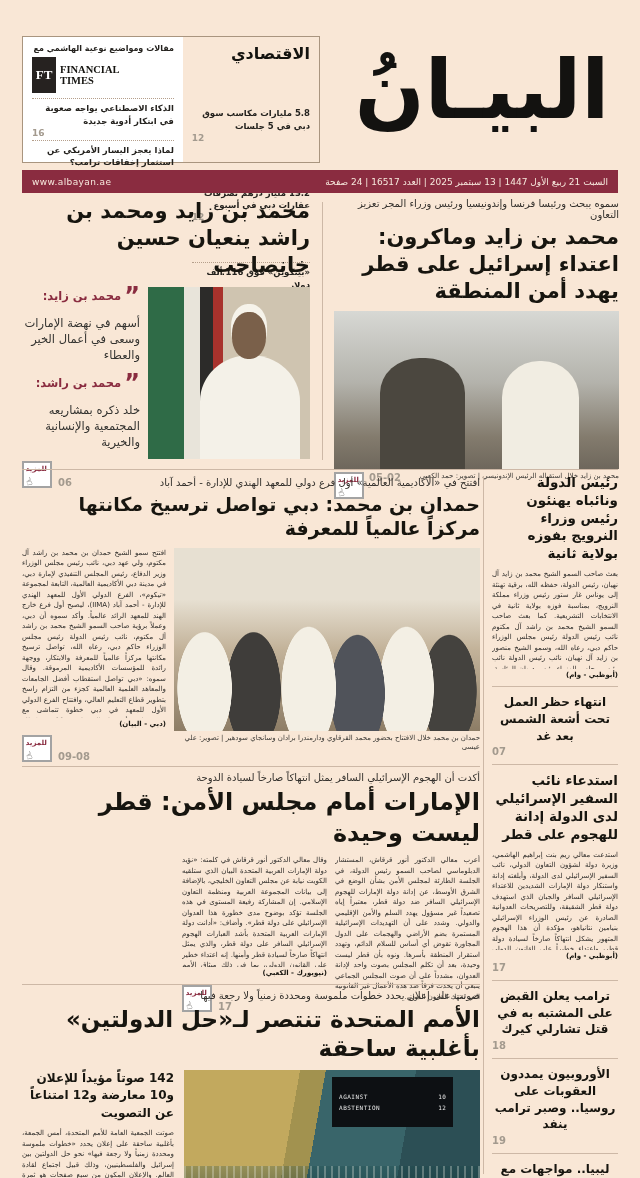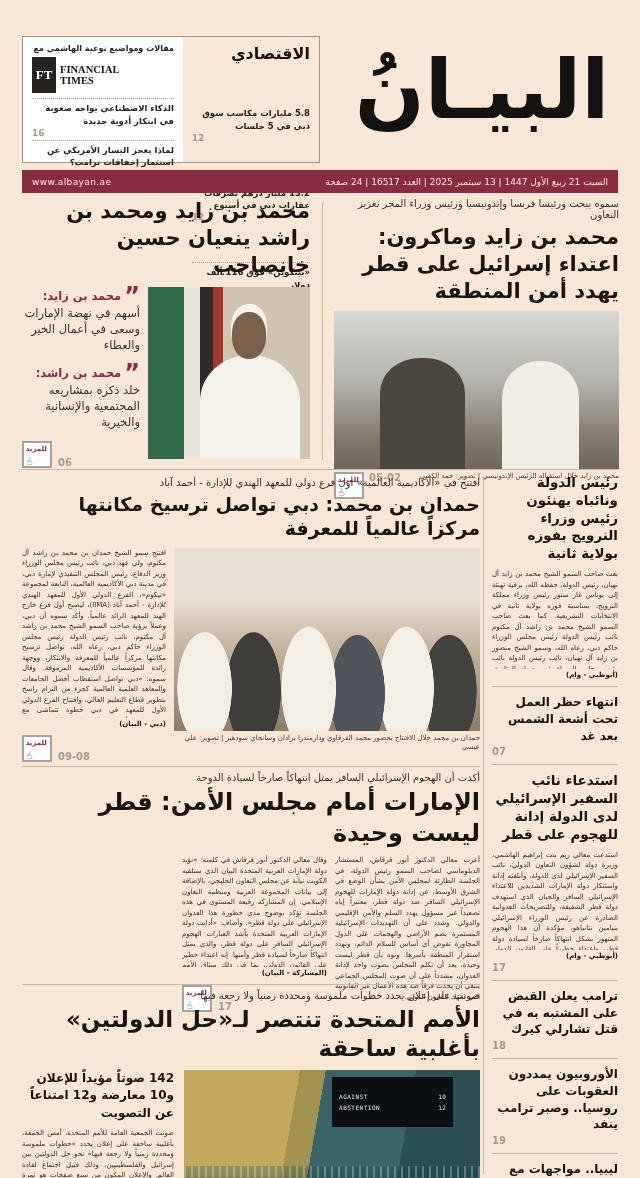--- a/index.html
+++ b/index.html
@@ -78,21 +78,21 @@
   
   .article-obit { position:absolute; left:22px; top:198px; width:288px; }
   .article-obit .headline { font-size:21px; }
   .obit-row { display:flex; gap:8px; margin-top:8px; height:172px; }
   .ph-mbr { width:162px; height:172px; }
   .obit-quotes { flex:1; display:flex; flex-direction:column; }
   .quote { margin-top:2px; margin-bottom:10px; }
   .quote-head { display:flex; align-items:flex-start; gap:3px; }
   .quote-mark { color:#8a2c40; font-size:24px; font-weight:bold; line-height:.65; }
   .quote-label { color:#8a2c40; font-weight:bold; font-size:11.5px; }
-  .quote-text { font-size:11.5px; line-height:1.38; color:#343330; margin-top:2px; }
+  .quote-text { font-size:11.5px; line-height:1.38; color:#343330; margin-top:12px; }
   .obit-footer { margin-top:auto; }
 
   .article-mbz { position:absolute; left:334px; top:198px; width:285px; }
   .article-mbz .headline { font-size:21px; }
   .ph-mbz { width:100%; height:158px; margin-top:6px; }
   .mbz-footer { display:flex; direction:ltr; align-items:flex-start; gap:5px; margin-top:3px; }
   .mbz-footer .caption { flex:1; text-align:right; direction:rtl; }
 
   
   .article-hamdan { position:absolute; left:22px; top:477px; width:458px; }
@@ -103,21 +103,21 @@
   .hamdan-photo-col .caption { margin-top:3px; }
   .hamdan-text-col { flex:1; display:flex; flex-direction:column; }
   .hamdan-text-col .bodytext { height:170px; overflow:hidden; }
   .hamdan-text-col .ltr-row { margin-top:7px; }
 
   
   .sidebar { position:absolute; left:492px; top:474px; width:126px; display:flex; flex-direction:column; }
   .side-head { font-size:13.5px; font-weight:bold; line-height:1.32; color:#17150f; }
   .side-body { font-size:7px; line-height:1.5; text-align:justify; color:#2e2c29; margin-top:6px; height:100px; overflow:hidden; }
   .side-div { height:1px; background:#cdb8a6; margin:7px 0; }
-  .side-brief { display:flex; flex-direction:column; }
+  .side-brief { display:flex; flex-direction:column;text-align:center; }
   .side-brief-title { font-size:12px; font-weight:bold; line-height:1.4; color:#17150f; }
   .side-page { font-size:10px; font-weight:bold; color:#a39a8e; margin-top:2px; align-self:flex-end; }
 
   
   .article-sc { position:absolute; left:22px; top:772px; width:458px; }
   .article-sc .headline { font-size:24px; }
   .sc-row { display:flex; gap:8px; margin-top:7px; }
   .sc-col { width:145px; flex:none; display:flex; flex-direction:column; }
   .sc-right .bodytext { height:150px; overflow:hidden; }
   .sc-left .bodytext { height:112px; overflow:hidden; }
@@ -292,21 +292,21 @@
 
   <div class="article-sc">
     <div class="kicker">أكدت أن الهجوم الإسرائيلي السافر يمثل انتهاكاً صارخاً لسيادة الدوحة</div>
     <h2 class="headline">الإمارات أمام مجلس الأمن: قطر ليست وحيدة</h2>
     <div class="sc-row">
       <div class="sc-col sc-right">
         <div class="bodytext">أعرب معالي الدكتور أنور قرقاش، المستشار الدبلوماسي لصاحب السمو رئيس الدولة، في الجلسة الطارئة لمجلس الأمن بشأن الوضع في الشرق الأوسط، عن إدانة دولة الإمارات للهجوم الإسرائيلي السافر ضد دولة قطر، معتبراً إياه تصعيداً غير مسؤول يهدد السلم والأمن الإقليمي والدولي. وشدد على أن التهديدات الإسرائيلية المستمرة بضم الأراضي والهجمات على الدول المجاورة تقوض أي أساس للسلام الدائم، وتهدد استقرار المنطقة بأسرها. ونوه بأن قطر ليست وحيدة، بعد أن تكلم المجلس بصوت واحد لإدانة العدوان، مشدداً على أن صوت المجلس الجماعي ينبغي أن يحدث فرقاً ضد هذه الأعمال غير القانونية التي تنتهك القانون الدولي.</div>
       </div>
       <div class="sc-col sc-left">
         <div class="bodytext">وقال معالي الدكتور أنور قرقاش في كلمته: «نؤيد دولة الإمارات العربية المتحدة البيان الذي ستلقيه الكويت نيابة عن مجلس التعاون الخليجي، بالإضافة إلى بيانات المجموعة العربية ومنظمة التعاون الإسلامي. إن المشاركة رفيعة المستوى في هذه الجلسة تؤكد بوضوح مدى خطورة هذا العدوان الإسرائيلي على دولة قطر». وأضاف: «أدانت دولة الإمارات العربية المتحدة بأشد العبارات الهجوم الإسرائيلي السافر على دولة قطر، والذي يمثل انتهاكاً صارخاً لسيادة قطر وأمنها. إنه اعتداء خطير على القانون الدولي، بما في ذلك ميثاق الأمم المتحدة، وهو تصعيد غير مسؤول يهدد الاستقرار الإقليمي والسلم والأمن الدوليين».</div>
-        <div class="source-line">(المشاركة - البيان)</div>
+        <div class="source-line">(نيويورك - الكعبي)</div>
         <div class="ltr-row">
           <div class="more-box">
             <span class="more-label">للمزيد</span>
             <span class="more-pointer">☝</span>
           </div>
           <span class="pages">17</span>
         </div>
       </div>
     </div>
   </div>

